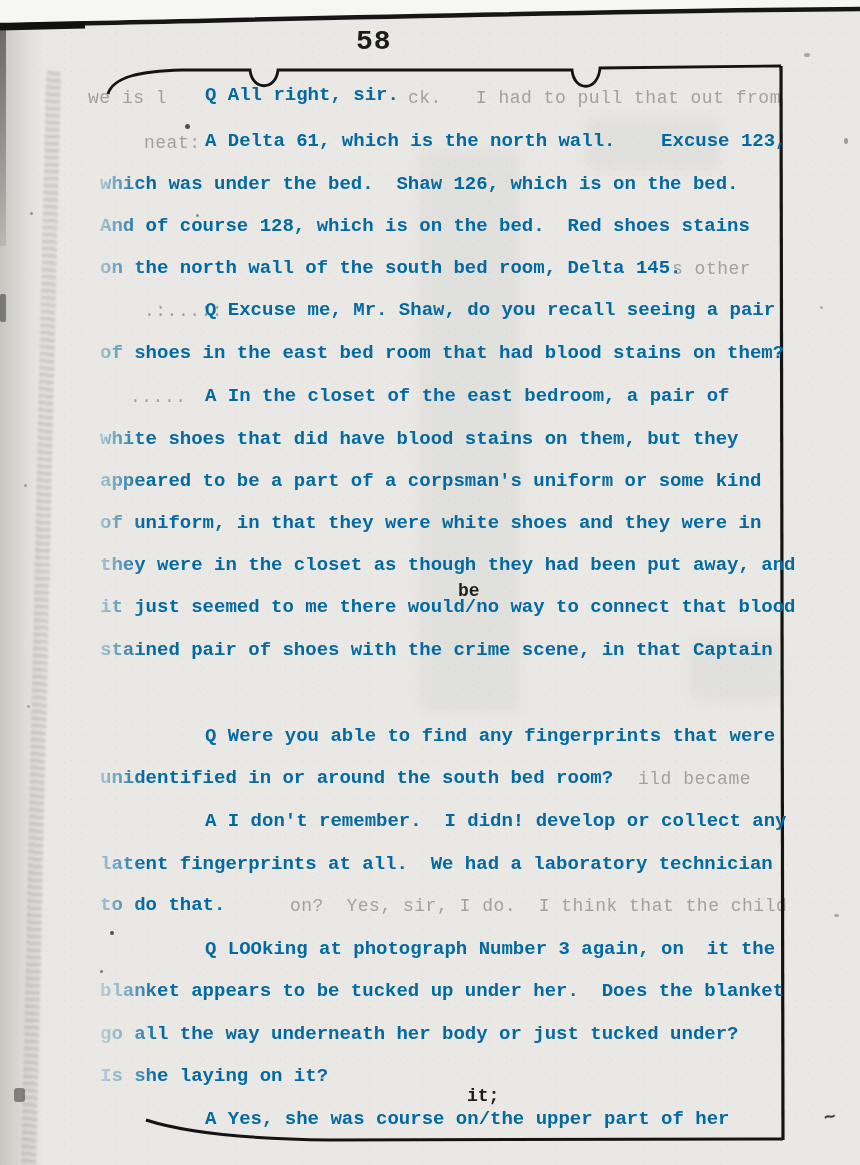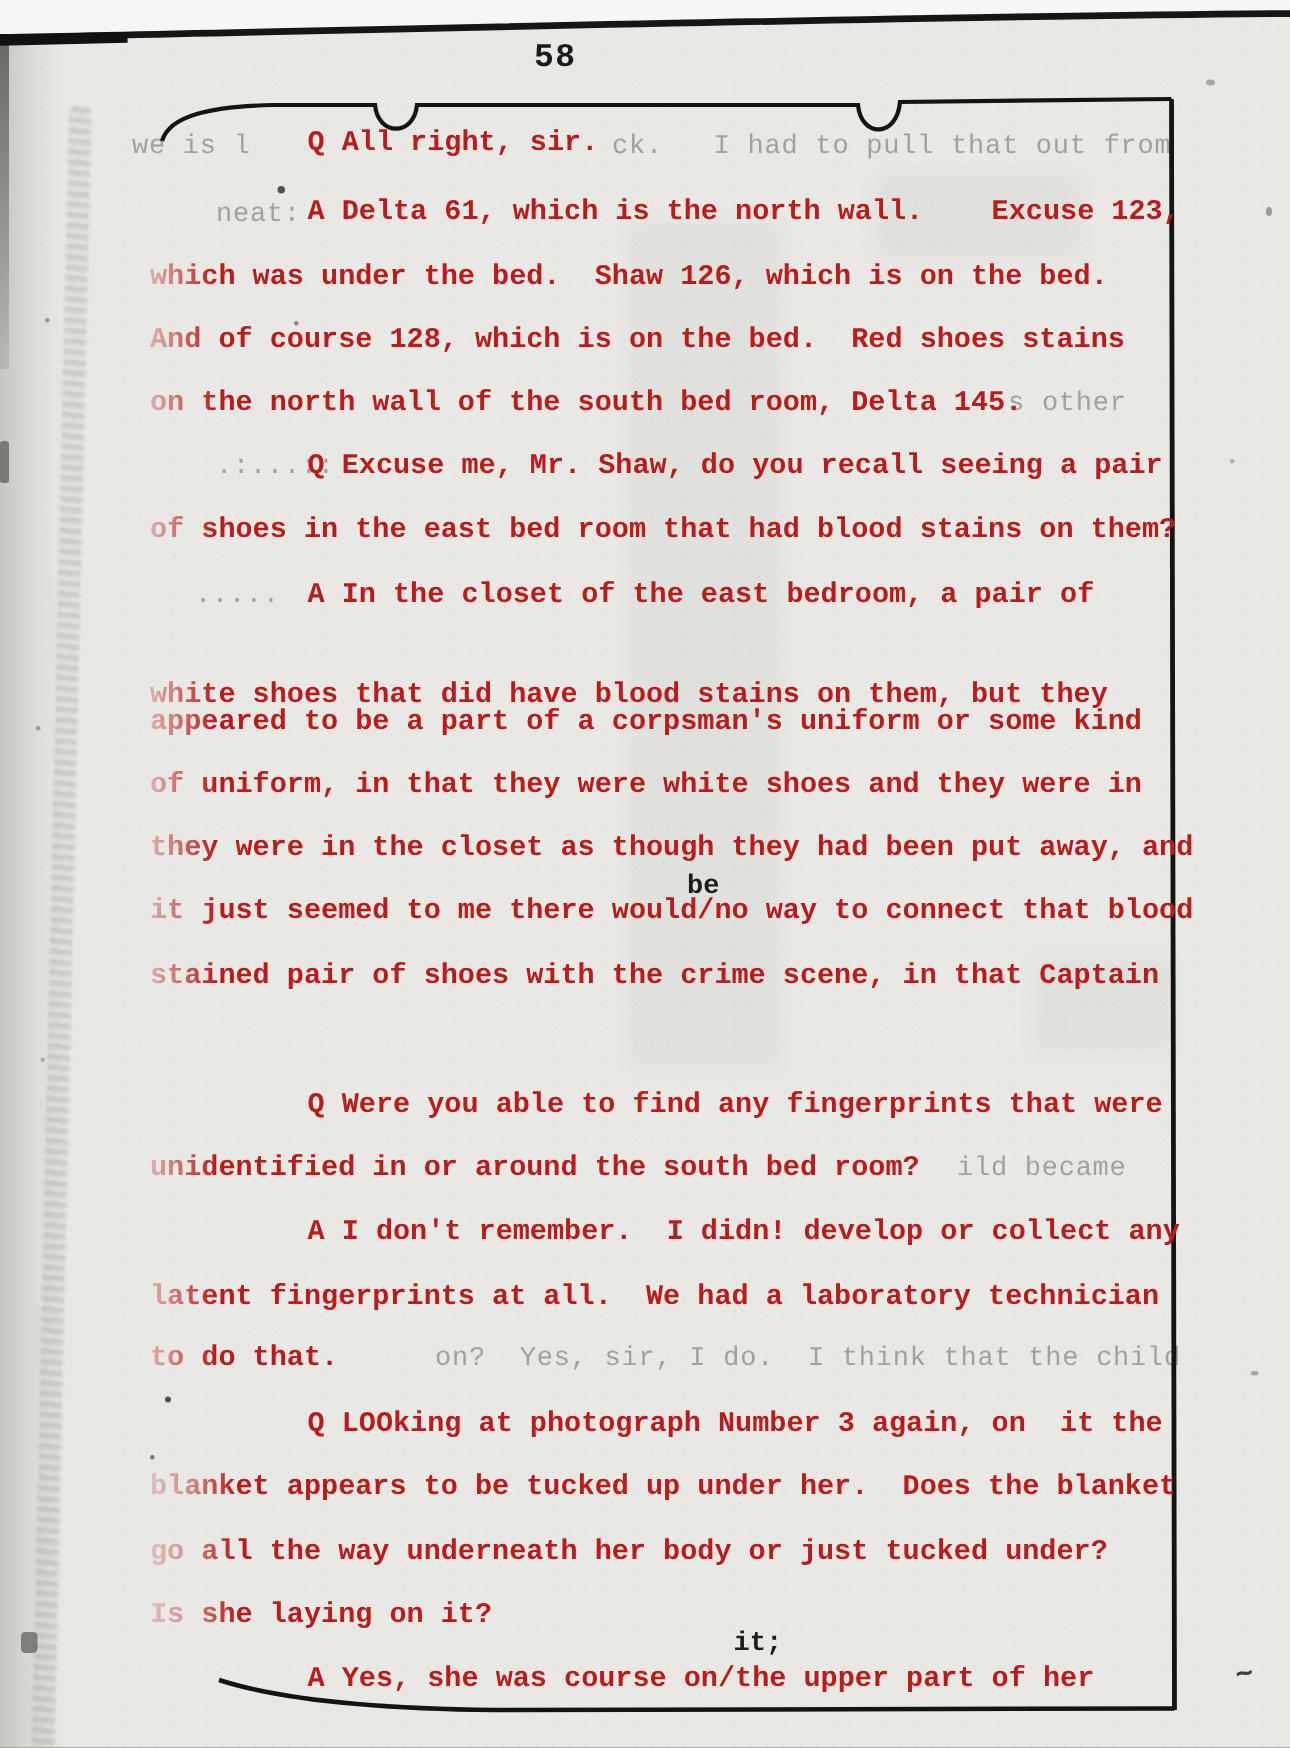--- a/index.html
+++ b/index.html
@@ -15,25 +15,25 @@
     content:"";position:absolute;inset:0;pointer-events:none;z-index:1;
     background-image:
       radial-gradient(rgba(0,0,0,.055) .6px, transparent .7px),
       radial-gradient(rgba(0,0,0,.035) .6px, transparent .7px);
     background-size:11px 13px,17px 7px;
     background-position:0 0,5px 3px;
   }
   .svg-layer{position:absolute;left:0;top:0;z-index:3;pointer-events:none;}
   .page-number{
     position:absolute;left:356px;top:26px;z-index:4;
-    font-size:22px;font-weight:700;color:#1a1a1a;letter-spacing:1px;
+    font-size:28px;font-weight:700;color:#1a1a1a;letter-spacing:1px;
   }
   .tl{ 
     position:absolute;z-index:4;
-    font-size:19px;font-weight:700;color:#b91c1c;
+    font-size:19px;font-weight:700;color:#0369a1;
     line-height:22px;white-space:pre;letter-spacing:0;
   }
   .fade{ 
     -webkit-mask-image:linear-gradient(90deg,rgba(0,0,0,.28) 0px,rgba(0,0,0,.5) 14px,#000 44px);
             mask-image:linear-gradient(90deg,rgba(0,0,0,.28) 0px,rgba(0,0,0,.5) 14px,#000 44px);
   }
   .fade2{
     -webkit-mask-image:linear-gradient(90deg,rgba(0,0,0,.2) 0px,rgba(0,0,0,.4) 22px,#000 58px);
             mask-image:linear-gradient(90deg,rgba(0,0,0,.2) 0px,rgba(0,0,0,.4) 22px,#000 58px);
   }
@@ -93,39 +93,39 @@
   <div class="page-number">58</div>
 
   <div class="tl" style="left:205px;top:84px;">Q All right, sir.</div>
   <div class="tl" style="left:205px;top:130px;">A Delta 61, which is the north wall.    Excuse 123,</div>
   <div class="tl fade" style="left:100px;top:173px;">which was under the bed.  Shaw 126, which is on the bed.</div>
   <div class="tl fade" style="left:100px;top:215px;">And of course 128, which is on the bed.  Red shoes stains</div>
   <div class="tl fade" style="left:100px;top:257px;">on the north wall of the south bed room, Delta 145.</div>
   <div class="tl" style="left:205px;top:299px;">Q Excuse me, Mr. Shaw, do you recall seeing a pair</div>
   <div class="tl fade" style="left:100px;top:342px;">of shoes in the east bed room that had blood stains on them?</div>
   <div class="tl" style="left:205px;top:385px;">A In the closet of the east bedroom, a pair of</div>
-  <div class="tl fade" style="left:100px;top:452px;">white shoes that did have blood stains on them, but they</div>
+  <div class="tl fade" style="left:100px;top:428px;">white shoes that did have blood stains on them, but they</div>
   <div class="tl fade" style="left:100px;top:470px;">appeared to be a part of a corpsman's uniform or some kind</div>
   <div class="tl fade" style="left:100px;top:512px;">of uniform, in that they were white shoes and they were in</div>
   <div class="tl fade" style="left:100px;top:554px;">they were in the closet as though they had been put away, and</div>
   <div class="tl fade" style="left:100px;top:596px;">it just seemed to me there would/no way to connect that blood</div>
   <div class="tl fade" style="left:100px;top:639px;">stained pair of shoes with the crime scene, in that Captain</div>
   <div class="tl" style="left:205px;top:725px;">Q Were you able to find any fingerprints that were</div>
   <div class="tl fade" style="left:100px;top:767px;">unidentified in or around the south bed room?</div>
   <div class="tl" style="left:205px;top:810px;">A I don't remember.  I didn! develop or collect any</div>
   <div class="tl fade" style="left:100px;top:853px;">latent fingerprints at all.  We had a laboratory technician</div>
   <div class="tl fade" style="left:100px;top:894px;">to do that.</div>
   <div class="tl" style="left:205px;top:938px;">Q LOOking at photograph Number 3 again, on  it the</div>
   <div class="tl fade2" style="left:100px;top:980px;">blanket appears to be tucked up under her.  Does the blanket</div>
   <div class="tl fade2" style="left:100px;top:1023px;">go all the way underneath her body or just tucked under?</div>
   <div class="tl fade2" style="left:100px;top:1065px;">Is she laying on it?</div>
   <div class="tl" style="left:205px;top:1108px;">A Yes, she was course on/the upper part of her</div>
 
   <div class="insert" style="left:458px;top:581px;">be</div>
-  <div class="insert" style="left:489px;top:1086px;">it;</div>
+  <div class="insert" style="left:467px;top:1086px;">it;</div>
 
   <div class="ghost" style="left:88px;top:88px;">we is l</div>
   <div class="ghost" style="left:408px;top:88px;">ck.   I had to pull that out from</div>
   <div class="ghost" style="left:144px;top:133px;">neat:</div>
   <div class="ghost" style="left:672px;top:259px;">s other</div>
   <div class="ghost" style="left:144px;top:301px;">.:...::</div>
   <div class="ghost" style="left:130px;top:387px;">.....</div>
   <div class="ghost" style="left:608px;top:769px;padding-left:30px;">ild became</div>
   <div class="ghost" style="left:290px;top:896px;">on?  Yes, sir, I do.  I think that the child</div>
 

